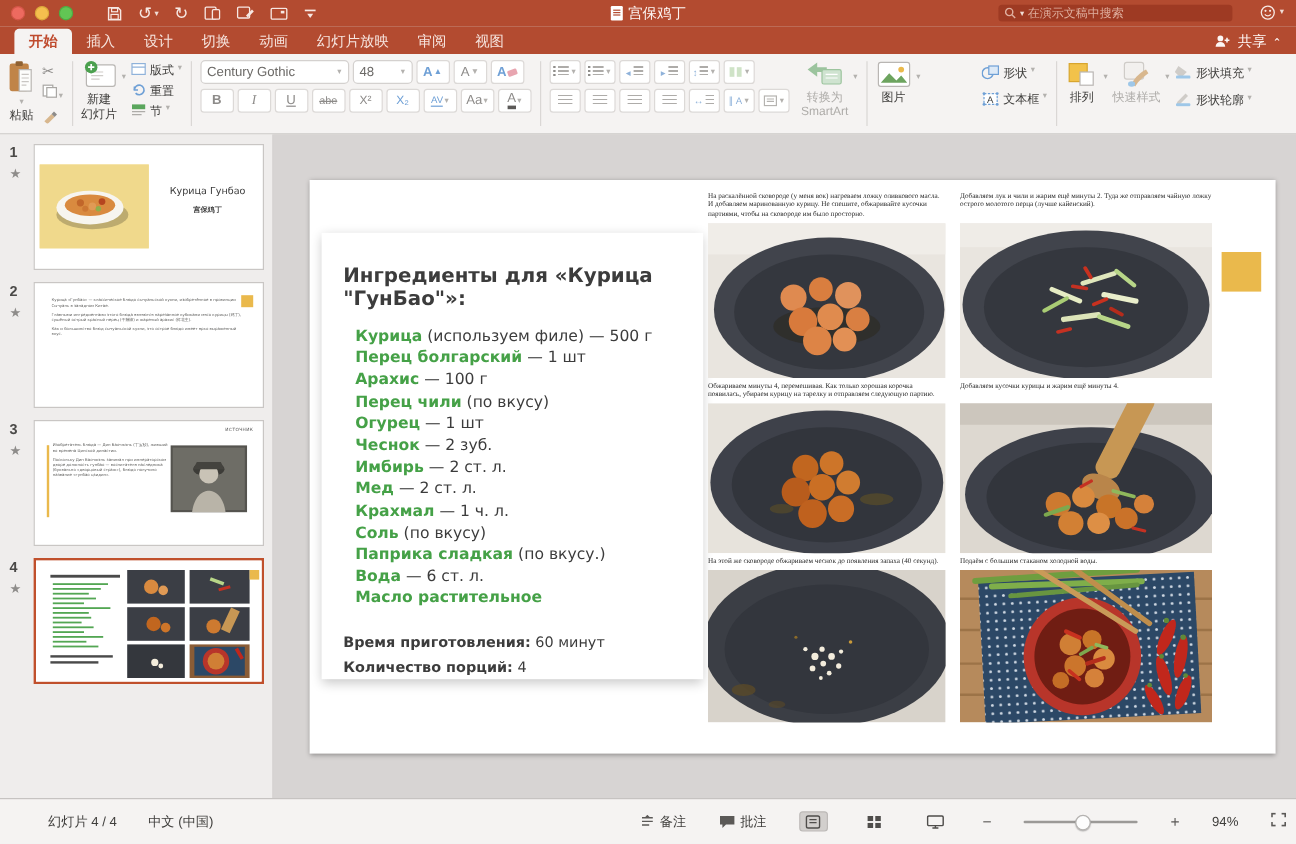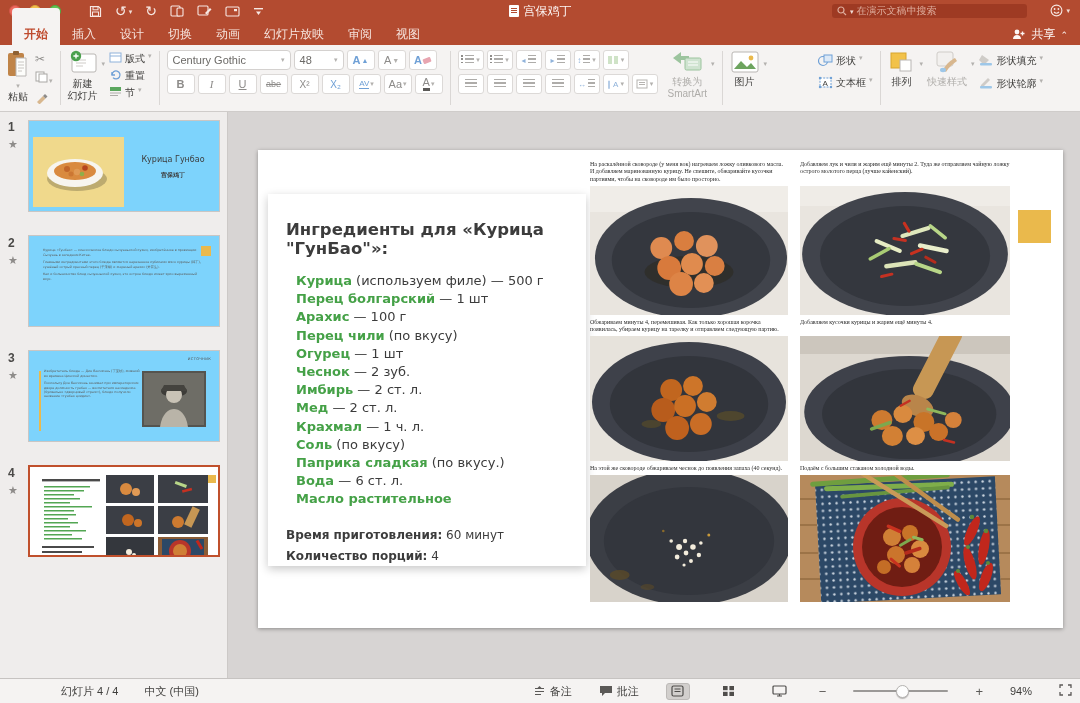--- a/index.html
+++ b/index.html
@@ -18,21 +18,21 @@
   .tb-ic svg{display:block;}
   .caret{font-size:7px;color:#f0ddd6;line-height:1;}
   .tb-title{position:absolute;left:0;right:0;top:0;height:22px;display:flex;align-items:center;justify-content:center;gap:5px;color:#fdf6f4;font-size:12px;pointer-events:none;}
   .doc-ico{width:10px;height:12px;background:#fff;border-radius:1px;position:relative;display:inline-block;}
   .doc-ico:before{content:"";position:absolute;left:2px;top:3px;width:6px;height:1px;background:#b34b30;box-shadow:0 2px 0 #b34b30,0 4px 0 #b34b30;}
   .tb-search{position:absolute;left:832px;top:4px;width:185px;height:14px;background:rgba(120,30,12,.35);border-radius:3px;display:flex;align-items:center;padding:0 5px;gap:3px;color:#dfaf9f;font-size:10px;}
   .tb-smiley{position:absolute;right:10px;top:4px;display:flex;align-items:center;gap:3px;color:#f7e8e3;}
 
   
   .tabrow{position:absolute;left:0;top:22px;width:100%;height:23px;background:#b34b30;display:flex;align-items:flex-end;}
-  .tab{color:#f6e4de;font-size:12px;padding:20px 12px 5px;line-height:1;}
+  .tab{color:#f6e4de;font-size:12px;padding:4px 12px 5px;line-height:1;}
   .tab.active{background:#f5f3f2;color:#bf4b2e;border-radius:4px 4px 0 0;font-weight:bold;margin-left:12px;}
   .share{position:absolute;right:12px;top:4px;display:flex;align-items:center;gap:5px;color:#fdf6f4;font-size:12px;}
   .share .chev{font-size:9px;}
 
   
   .ribbon{position:absolute;left:0;top:45px;width:100%;height:67px;background:#f5f3f2;border-bottom:1px solid #cfccca;display:flex;align-items:stretch;box-sizing:border-box;}
   .rsep{width:1px;background:#dad7d5;margin:6px 2px;}
   .rgroup{display:flex;align-items:flex-start;padding:5px 5px 0 5px;gap:4px;}
   .biglbl{font-size:10px;color:#3f3e3c;text-align:center;line-height:1.15;}
   .bigbtn{display:flex;flex-direction:column;align-items:center;gap:2px;}
@@ -51,21 +51,21 @@
   .ic-bul{width:13px;height:10px;background:
     repeating-linear-gradient(to bottom,#aeaca9 0 1.3px,transparent 1.3px 3.3px) 4px 0/9px 10px no-repeat,
     repeating-linear-gradient(to bottom,#8f8d8a 0 1.6px,transparent 1.6px 3.3px) 0 0/2px 10px no-repeat;}
   .ccaret{color:#b3b1ae;font-size:7px;}
 
   
   .main{position:absolute;left:0;top:112px;width:1080px;height:568px;}
   .panel{position:absolute;left:0;top:0;width:228px;height:100%;background:#efedec;border-right:1px solid #ccc9c7;box-sizing:border-box;}
   .thumb-num{position:absolute;font-size:12px;font-weight:bold;color:#4a4947;}
   .thumb-star{position:absolute;font-size:11px;color:#8e8c8a;}
-  .thumb{position:absolute;left:28px;width:192px;height:92px;background:#7dd3fc;border:1px solid #c9c6c4;box-sizing:border-box;overflow:hidden;}
+  .thumb{position:absolute;left:28px;width:192px;height:105px;background:#ffffff;border:1px solid #c9c6c4;box-sizing:border-box;overflow:hidden;}
   .thumb.sel4{border:2px solid #c0502c;}
   .t1-img{position:absolute;left:4px;top:16px;width:91px;height:70px;background:#f0d98c;}
   .t1-title{position:absolute;left:100px;top:34px;width:88px;text-align:center;font-size:8px;color:#3c3c3c;font-family:"DejaVu Sans",sans-serif;}
   .t1-sub{position:absolute;left:100px;top:50px;width:88px;text-align:center;font-size:6px;font-weight:bold;color:#3c3c3c;}
   .tinytxt{font-family:"DejaVu Sans",sans-serif;color:#5a5a58;transform:scale(.5);transform-origin:0 0;width:200%;}
   .tinytxt p{margin:0 0 7px 0;font-size:6.5px;line-height:8.5px;}
   .ysq{position:absolute;background:#eab94c;}
   .t3-src{position:absolute;right:8px;top:6px;font-size:4.5px;letter-spacing:.4px;color:#555;font-family:"DejaVu Sans",sans-serif;transform:scale(.8);transform-origin:100% 0;}
   .t3-bar{position:absolute;left:10px;top:20px;width:2px;height:60px;background:#eab94c;}
 
@@ -83,21 +83,21 @@
 
   .photos{position:absolute;left:332px;top:7px;width:420px;display:grid;grid-template-columns:198px 210px;column-gap:12px;}
   .cap{font-family:"Liberation Serif",serif;font-size:6px;line-height:7.3px;color:#2a2a2a;overflow:hidden;}
   .cap.r1{height:29px;padding-top:4px;box-sizing:border-box;}
   .cap.r2{height:21px;padding-top:4px;box-sizing:border-box;}
   .cap.r3{height:14px;padding-top:4px;box-sizing:border-box;}
   .ph{width:100%;display:block;}
   .slide-ysq{position:absolute;right:12px;top:60px;width:33px;height:33px;background:#eab94c;}
 
   
-  .statusbar{position:absolute;left:0;bottom:0;width:100%;height:25px;background:#f5f3f2;border-top:1px solid #c6c3c1;box-sizing:border-box;display:flex;align-items:center;font-size:11px;color:#3f3e3c;padding-left:21px;}
+  .statusbar{position:absolute;left:0;bottom:0;width:100%;height:38px;background:#f5f3f2;border-top:1px solid #c6c3c1;box-sizing:border-box;display:flex;align-items:center;font-size:11px;color:#3f3e3c;}
   .sb-left{display:flex;gap:26px;margin-left:40px;}
   .sb-right{position:absolute;right:8px;display:flex;align-items:center;gap:27px;}
   .sb-item{display:flex;align-items:center;gap:4px;}
   .viewbtn{width:24px;height:17px;border-radius:3px;display:flex;align-items:center;justify-content:center;}
   .viewbtn.pressed{background:#d2cfcd;border:1px solid #bdbab8;box-sizing:border-box;}
   .zoomline{position:relative;width:95px;height:2px;background:#9b9997;border-radius:1px;}
   .zoomknob{position:absolute;left:45%;top:-5px;width:11px;height:11px;border-radius:50%;background:#fdfdfd;border:1px solid #b5b3b1;box-shadow:0 1px 1px rgba(0,0,0,.25);}
 </style>
 </head>
 <body>

